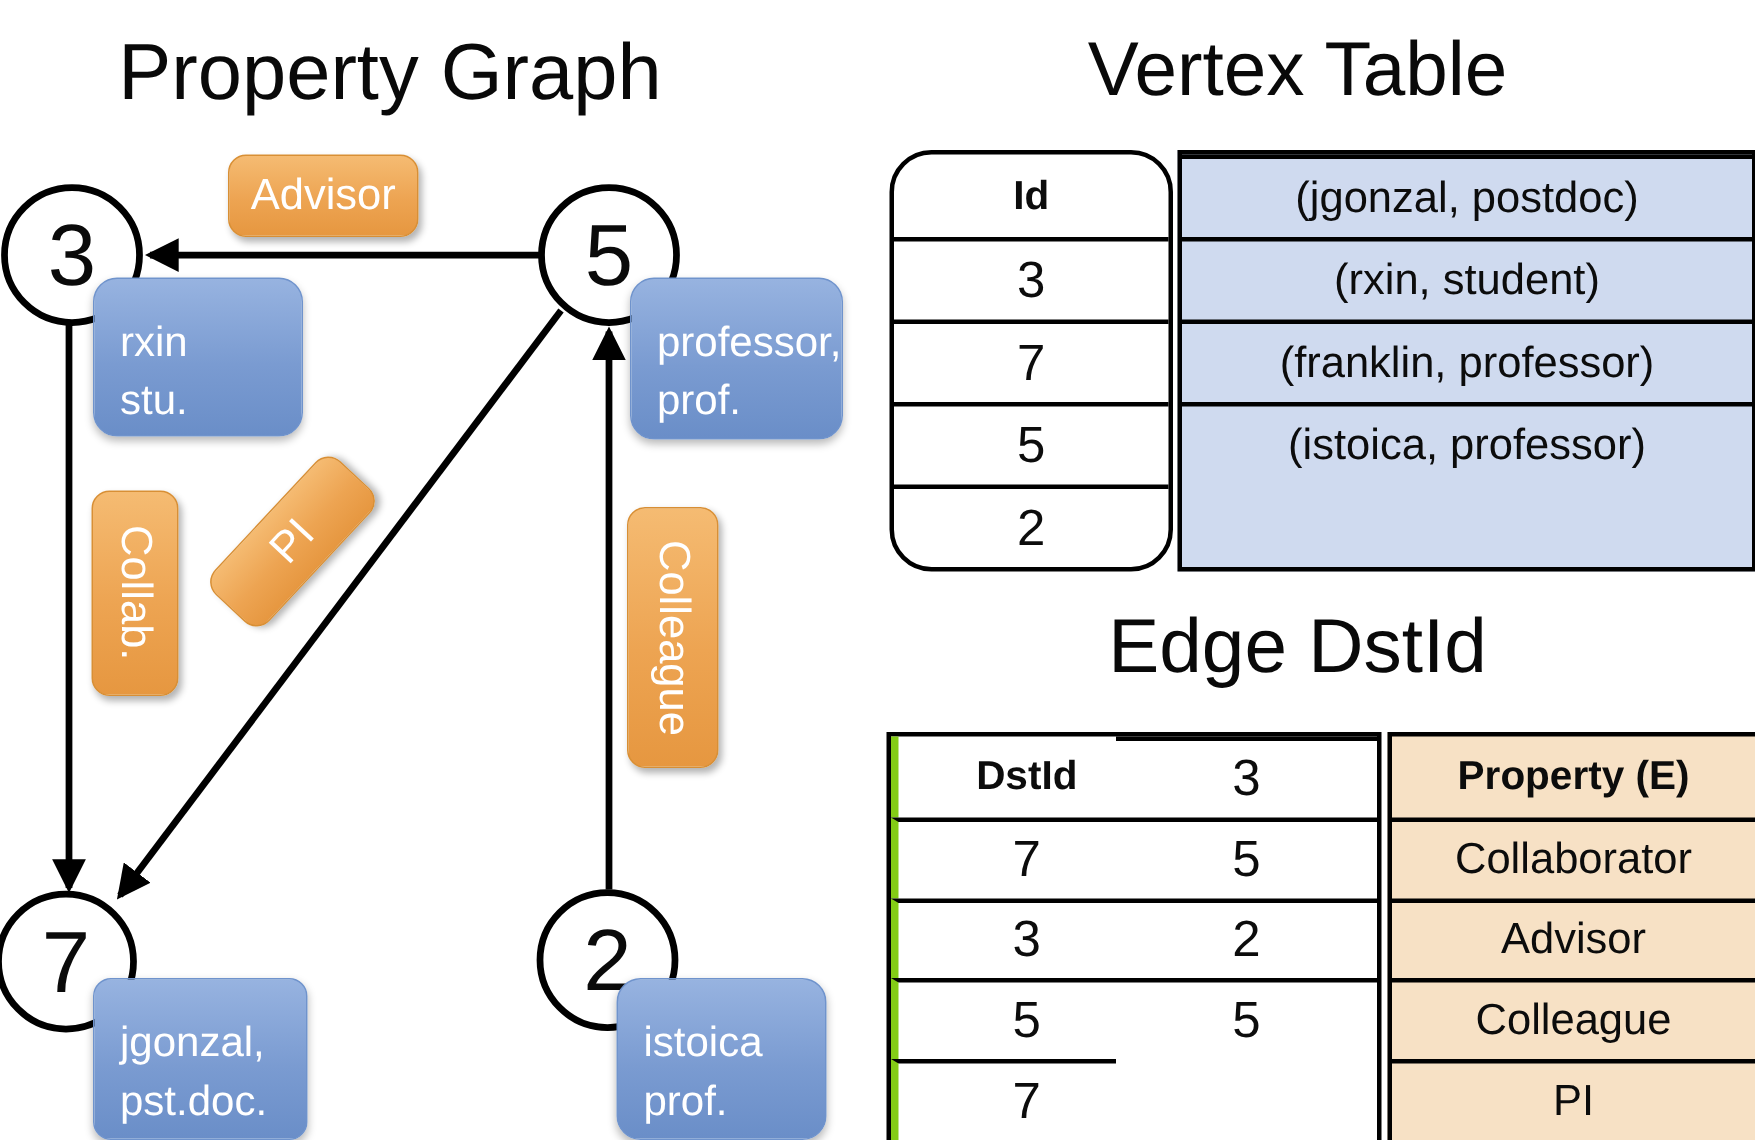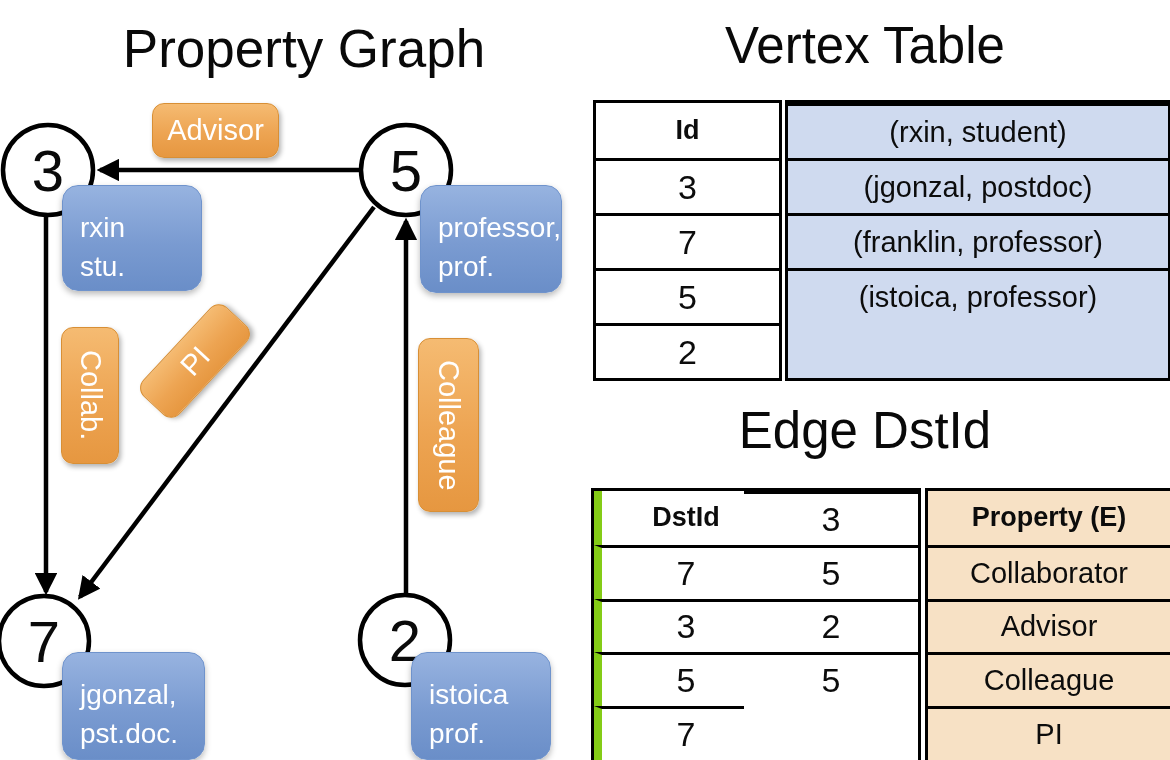--- a/index.html
+++ b/index.html
@@ -1,63 +1,63 @@
 <!DOCTYPE html>
 <html><head>
 <meta charset="utf-8">
 <style>
   html,body{margin:0;padding:0;background:#ffffff;}
   #stage{position:relative;width:1170px;height:760px;overflow:hidden;background:#fff;
          font-family:"Liberation Sans",sans-serif;color:#0c0c0c;}
 
   .big-title{position:absolute;text-align:center;font-weight:400;letter-spacing:0px;color:#090909;}
-  #t-graph{left:0px;top:18px;width:520px;font-size:53px;padding-left:44px;}
+  #t-graph{left:0px;top:18px;width:520px;font-size:53px;}
   #t-vertex{left:575px;top:16px;width:580px;font-size:51px;}
   #t-edge{left:575px;top:401px;width:580px;font-size:51px;}
 
   
   #graph-svg{position:absolute;left:0;top:0;width:580px;height:760px;}
 
   .node-digit{position:absolute;width:90px;height:90px;display:flex;align-items:center;
               justify-content:center;font-size:58px;font-weight:400;color:#0a0a0a;}
   #nd-3{left:3px;top:125px;}
   #nd-5{left:361px;top:125px;}
   #nd-7{left:-1px;top:596px;}
   #nd-2{left:360px;top:595px;}
 
   .vbox{position:absolute;border-radius:16px;color:#fff;
         background:linear-gradient(180deg,#97b3e0 0%,#7a9bd1 55%,#6a8ec8 100%);
         border:1px solid #6f93cc;box-shadow:0 3px 6px rgba(0,0,0,0.28);
         font-size:28px;line-height:39px;padding:22px 0 0 17px;font-weight:400;}
   #vb-rxin{left:62px;top:185px;width:121px;height:82px;}
   #vb-franklin{left:420px;top:185px;width:123px;height:84px;}
-  #vb-jgonzal{left:62px;top:652px;width:124px;height:84px;}
+  #vb-jgonzal{left:62px;top:652px;width:124px;height:84px;border-radius:12px;}
   #vb-istoica{left:411px;top:652px;width:121px;height:84px;}
 
   .epill{position:absolute;border-radius:12px;color:#fff;
          background:linear-gradient(180deg,#f5bb72 0%,#eda452 55%,#e69740 100%);
          border:1px solid #d88f35;box-shadow:2px 3px 5px rgba(0,0,0,0.3);
          display:flex;align-items:center;justify-content:center;
          font-size:29px;font-weight:400;}
   #ep-advisor{left:152px;top:103px;width:125px;height:53px;}
   #ep-collab{left:61px;top:327px;width:56px;height:135px;writing-mode:vertical-rl;}
   #ep-colleague{left:418px;top:338px;width:59px;height:172px;writing-mode:vertical-rl;}
   #ep-pi{left:134px;top:336px;width:120px;height:48px;transform:rotate(-47deg);}
 
   
   .subtab{position:absolute;border:3px solid #000;display:grid;background:#fff;}
   .cell{display:flex;align-items:center;justify-content:center;text-align:center;
         white-space:nowrap;}
   .head{font-weight:bold;font-size:27px;}
   .num{font-size:34px;}
   .txt{font-size:29px;}
   .rb{border-top:3px solid #000;}
-  .cb{border-left:8px solid #84cc16;padding-left:26px;}
+  .cb{border-left:5px solid #84cc16;padding-left:26px;}
 
-  #vt-id{left:593px;top:100px;width:183px;height:275px;grid-template-rows:repeat(5,1fr);}
+  #vt-id{left:593px;top:100px;width:183px;height:275px;grid-template-rows:repeat(5,1fr);border-radius:28px;}
   #vt-prop{left:785px;top:100px;width:380px;height:275px;grid-template-rows:repeat(5,1fr);
            background:#cfdaef;}
 
   #et-ids{left:591px;top:488px;width:324px;height:269px;
           grid-template-columns:150px 1fr;grid-auto-rows:1fr;}
   #et-prop{left:925px;top:488px;width:242px;height:269px;grid-template-rows:repeat(5,1fr);
            background:#f7e1c5;}
 </style>
 </head>
 <body>
@@ -112,22 +112,22 @@
   <div class="epill" id="ep-colleague">Colleague</div>
 
   <div class="subtab" id="vt-id">
     <div class="cell head">Id</div>
     <div class="cell num rb">3</div>
     <div class="cell num rb">7</div>
     <div class="cell num rb">5</div>
     <div class="cell num rb">2</div>
   </div>
   <div class="subtab" id="vt-prop">
+    <div class="cell txt rb">(jgonzal, postdoc)</div>
     <div class="cell txt rb">(rxin, student)</div>
-    <div class="cell txt rb">(jgonzal, postdoc)</div>
     <div class="cell txt rb">(franklin, professor)</div>
     <div class="cell txt rb">(istoica, professor)</div>
   </div>
 
   <div class="subtab" id="et-ids">
     <div class="cell head cb">DstId</div>
     <div class="cell num rb">3</div>
     <div class="cell num rb cb">7</div>
     <div class="cell num rb">5</div>
     <div class="cell num rb cb">3</div>

